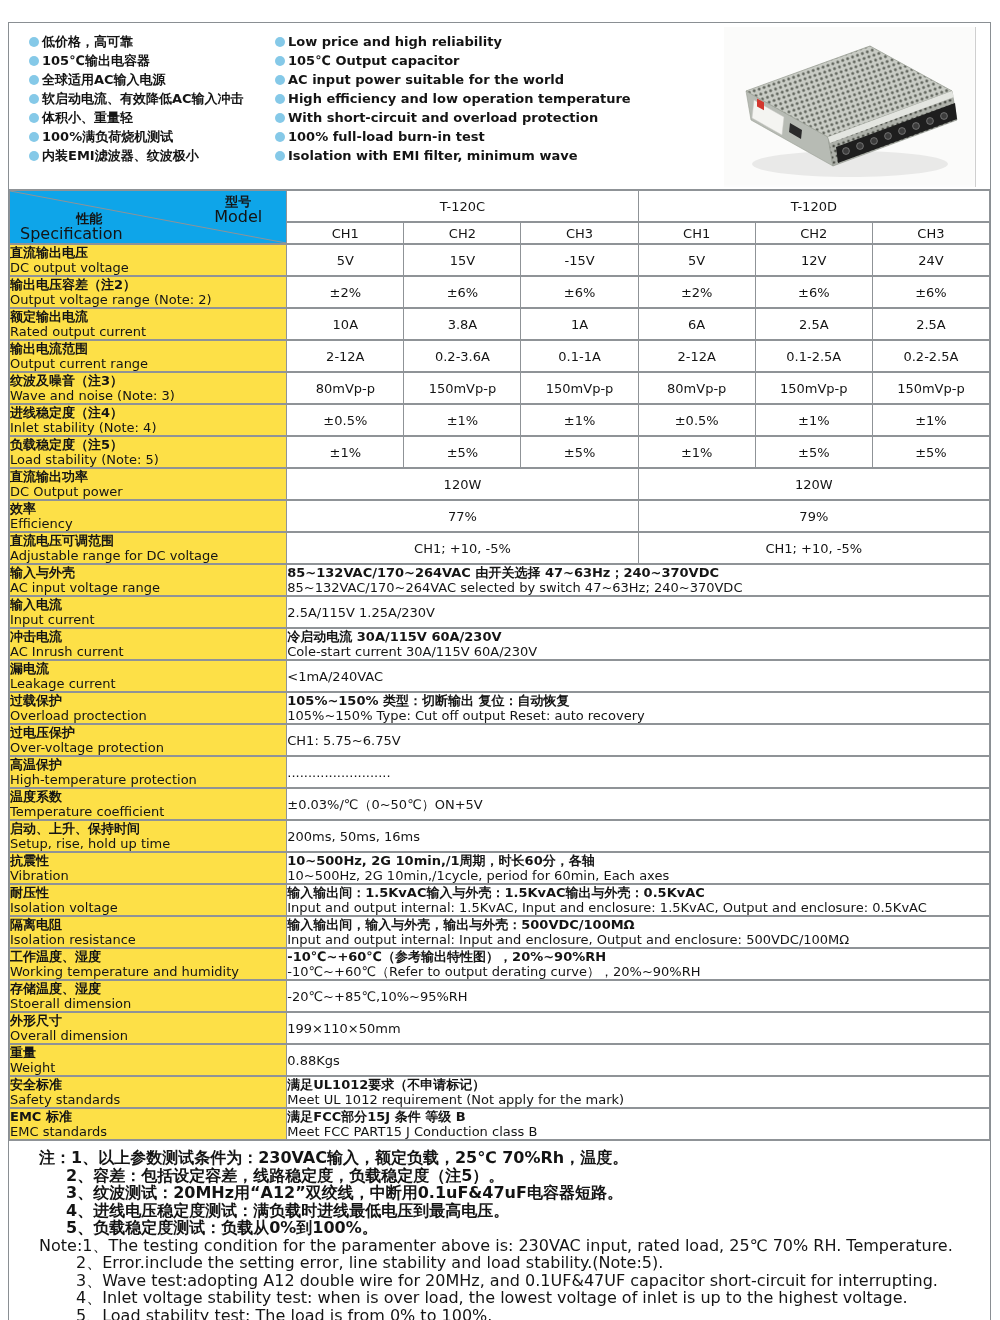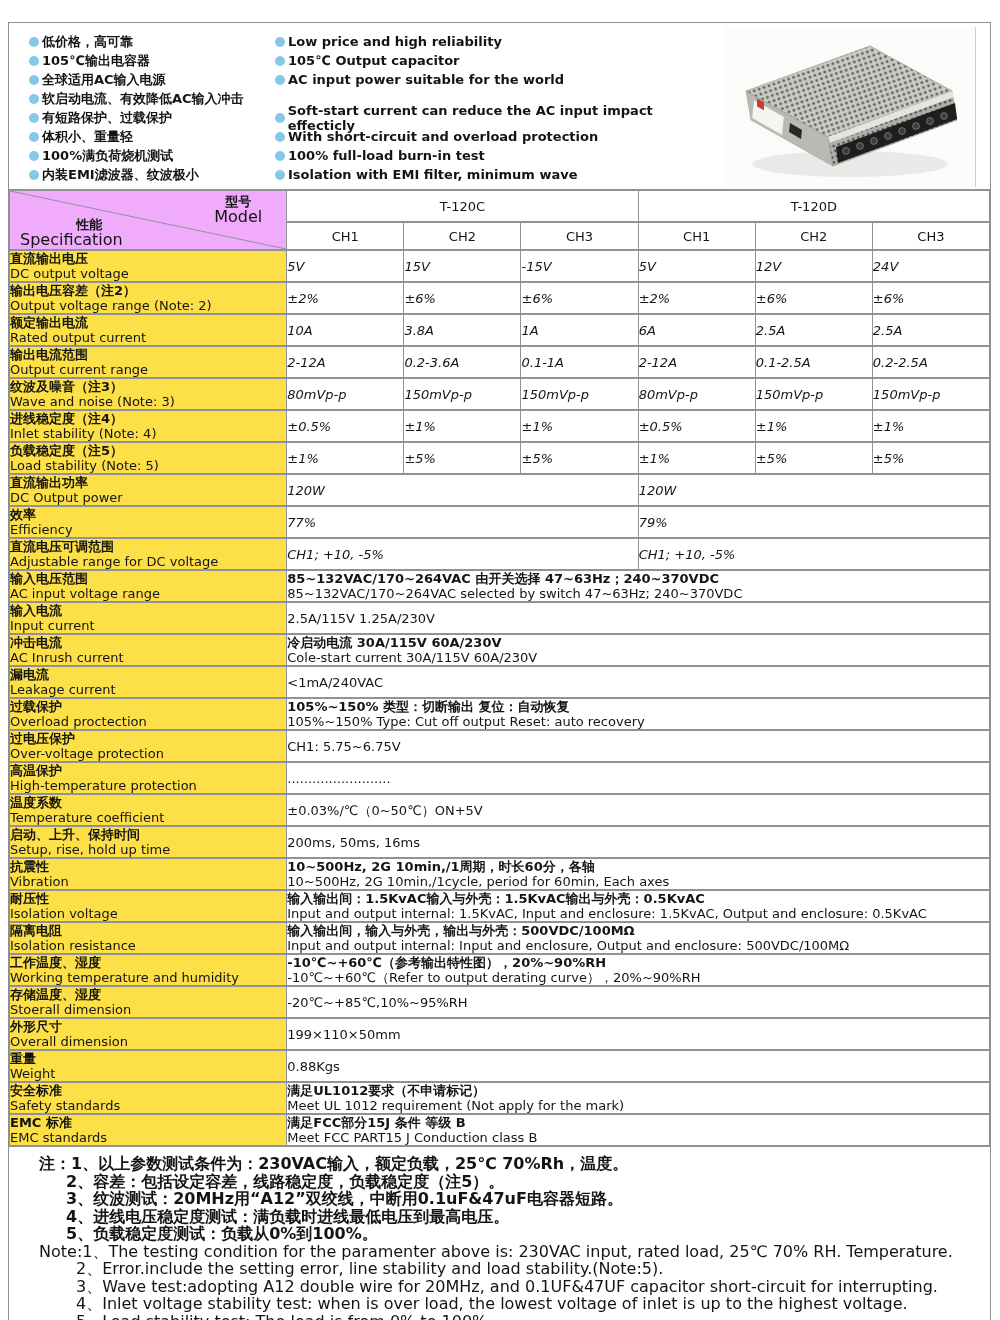--- a/index.html
+++ b/index.html
@@ -26,32 +26,32 @@
   table.spec th, table.spec td {
     border:1px solid #8f9397; border-top-width:2px; border-bottom-width:2px;
     padding:0; font-size:13px; font-weight:normal; overflow:hidden;
   }
   table.spec tr { height:32px; }
   col.c-label { width:277px; }
   col.c-val { width:117px; }
   .hdr-model { text-align:center; font-size:13.5px; }
   .hdr-ch { text-align:center; font-size:13px; }
   .diag {
-    background:#f0abfc; position:relative; padding:0;
+    background:#0ea5e9; position:relative; padding:0;
   }
   .diag svg.dline { position:absolute; left:0; top:0; width:100%; height:100%; }
   .diag .blk-model { position:absolute; top:3px; right:24px; text-align:center; line-height:15px; }
   .diag .blk-spec  { position:absolute; left:10px; bottom:2px; line-height:15px; }
   .diag .cn { font-weight:bold; font-size:13px; }
   .diag .en { font-size:16px; }
   .diag .blk-spec .cn { margin-left:36px; }
   td.label-cell { background:#fde047; text-align:left; padding:1px 4px 1px 10px; }
   .label-cn { font-weight:bold; font-size:13px; line-height:15px; white-space:nowrap; }
   .label-en { font-size:13px; line-height:15px; white-space:nowrap; }
-  td.val { font-size:13px;font-style:italic; }
+  td.val { text-align:center; font-size:13px; }
   td.full-cell { text-align:left; padding:1px 6px 1px 14px; }
   td.full-cell .ln { font-size:13px; line-height:15px; white-space:nowrap; }
   td.full-cell .ln.cjk { font-weight:bold; }
   
   .notes { flex:1; padding:8px 10px 0 14px; }
   .note-line { font-size:16px; line-height:17.5px; white-space:nowrap;margin-left:16px; }
   .note-line.cn { font-weight:bold; }
   .note-line.cn.cont { padding-left:27px; }
   .note-line.en.cont { padding-left:37px; }
 </style>
@@ -90,29 +90,23 @@
           <div class="f-en">
             <span class="bullet"></span>
             <span>AC input power suitable for the world</span>
           </div>
         </div>
         <div class="feature-row">
           <div class="f-cn">
             <span class="bullet"></span>
             <span>软启动电流、有效降低AC输入冲击</span>
           </div>
-        </div>
-        <div class="feature-row">
-          <div class="f-cn">
-            <span class="bullet"></span>
-            <span>有短路保护、过载保护</span>
-          </div>
-          <div class="f-en">
-            <span class="bullet"></span>
-            <span>Soft-start current can reduce the AC input impact effecticly</span>
+          <div class="f-en">
+            <span class="bullet"></span>
+            <span>High efficiency and low operation temperature</span>
           </div>
         </div>
         <div class="feature-row">
           <div class="f-cn">
             <span class="bullet"></span>
             <span>体积小、重量轻</span>
           </div>
           <div class="f-en">
             <span class="bullet"></span>
             <span>With short-circuit and overload protection</span>
@@ -203,21 +197,21 @@
             <div class="en">Model</div>
           </div>
           <div class="blk-spec">
             <div class="cn">性能</div>
             <div class="en">Specification</div>
           </div>
         </th>
         <th class="hdr-model" colspan="3">T-120C</th>
         <th class="hdr-model" colspan="3">T-120D</th>
       </tr>
-      <tr style="height:28px;">
+      <tr style="height:22px;">
         <th class="hdr-ch">CH1</th>
         <th class="hdr-ch">CH2</th>
         <th class="hdr-ch">CH3</th>
         <th class="hdr-ch">CH1</th>
         <th class="hdr-ch">CH2</th>
         <th class="hdr-ch">CH3</th>
       </tr>
     </thead>
     <tbody>
         <tr>
@@ -323,21 +317,21 @@
         <tr>
           <td class="label-cell">
             <div class="label-cn">直流电压可调范围</div>
             <div class="label-en">Adjustable range for DC voltage</div>
           </td>
           <td class="val" colspan="3">CH1; +10, -5%</td>
           <td class="val" colspan="3">CH1; +10, -5%</td>
         </tr>
         <tr>
           <td class="label-cell">
-            <div class="label-cn">输入电压范围</div>
+            <div class="label-cn">输入与外壳</div>
             <div class="label-en">AC input voltage range</div>
           </td>
           <td class="full-cell" colspan="6">
             <div class="ln cjk">85~132VAC/170~264VAC 由开关选择 47~63Hz；240~370VDC</div>
             <div class="ln">85~132VAC/170~264VAC selected by switch 47~63Hz; 240~370VDC</div>
           </td>
         </tr>
         <tr>
           <td class="label-cell">
             <div class="label-cn">输入电流</div>

